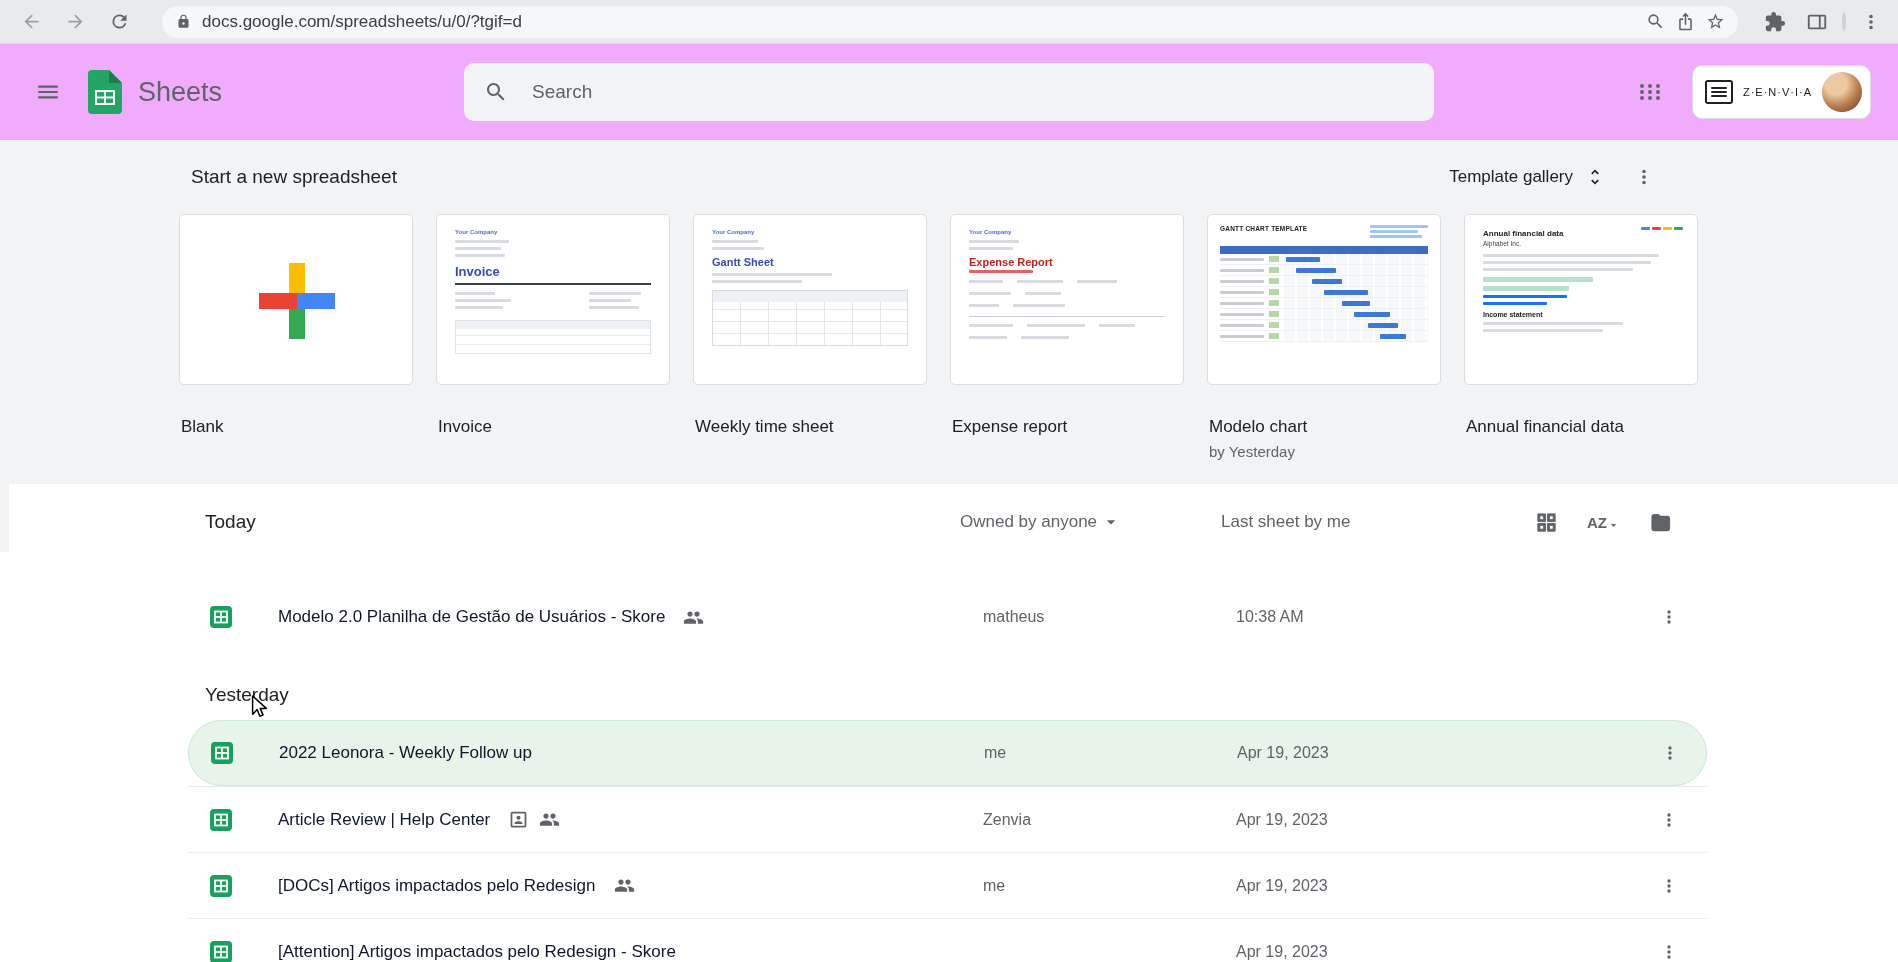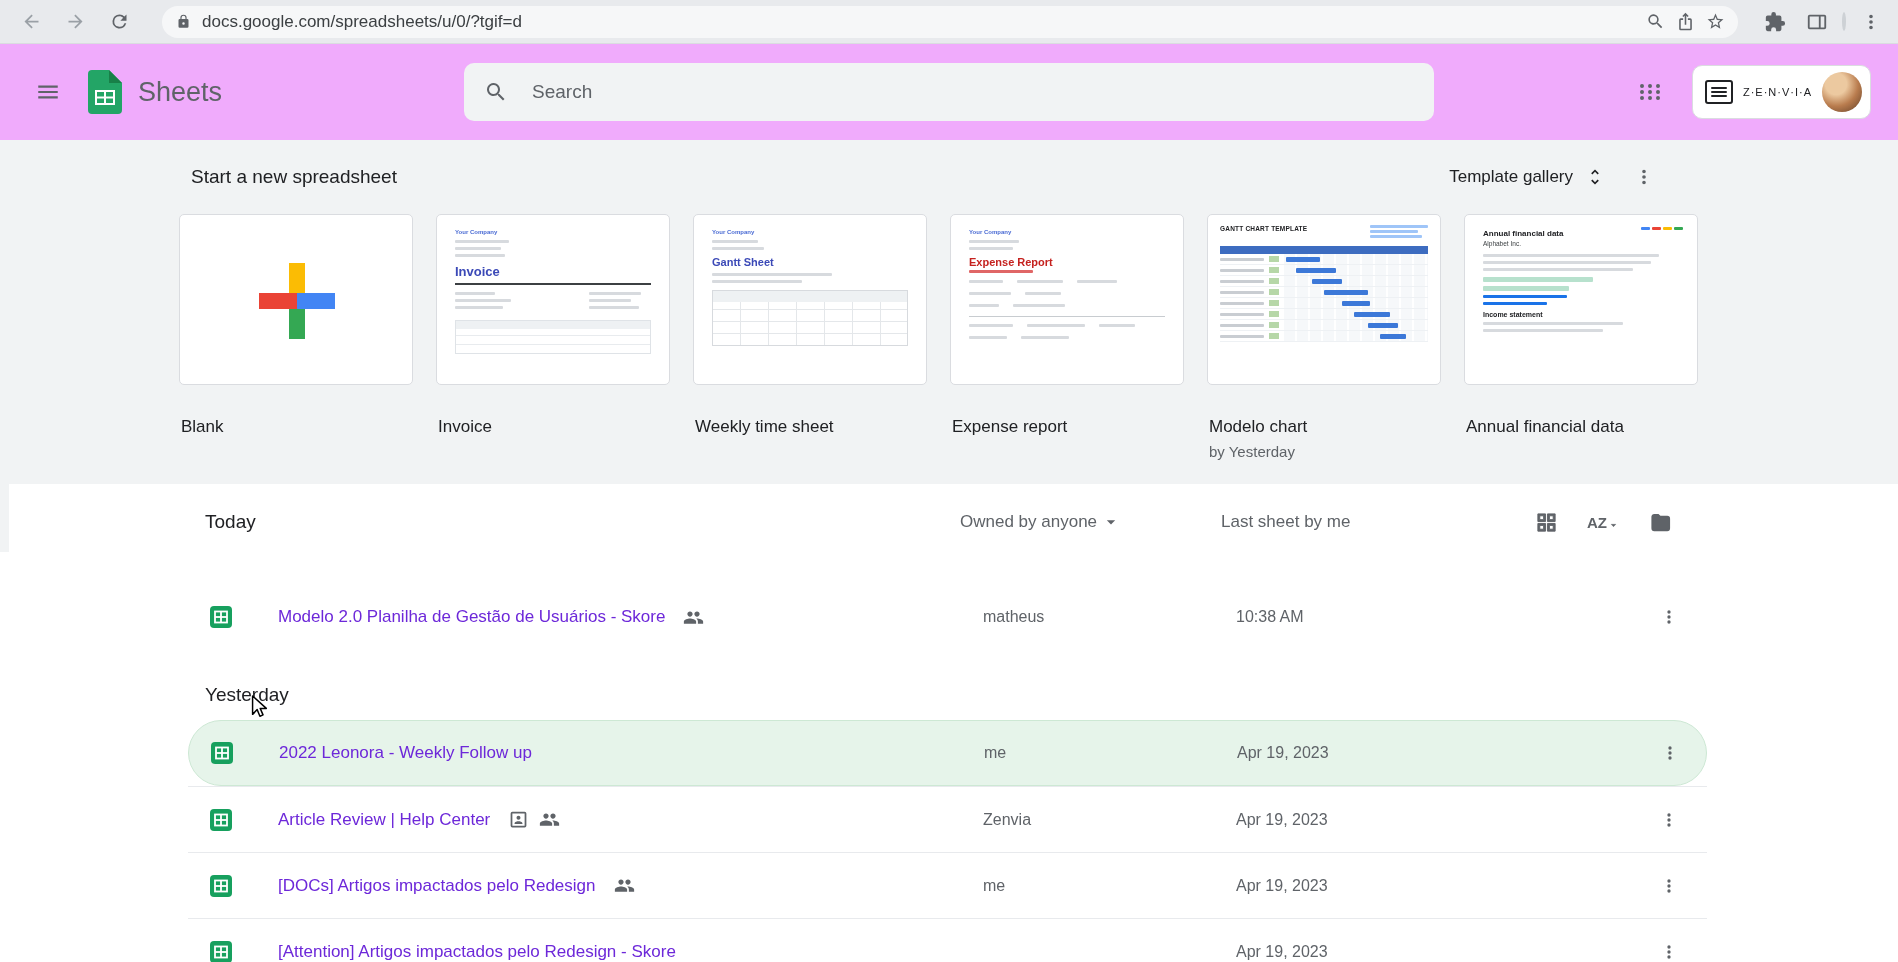--- a/index.html
+++ b/index.html
@@ -144,21 +144,21 @@
   .hi-grid{ left:1334px;} .hi-az{ left:1391px;} .hi-folder{ left:1448px;}
   .az-wrap{ display:flex; align-items:center; gap:1px; color:#5f6368; font-size:15px; font-weight:bold;}
   .az-wrap svg{ width:11px; height:11px;}
 
   .file-row{ height:66px; display:flex; align-items:center; position:relative;
              padding-left:22px; border-radius:33px; cursor:pointer;}
   .file-row.first{ margin-top:24px;}
   .file-row.selected{ background:#e6f4ea; border:1px solid #cde8d4;}
   .file-row.lined{ border-top:1px solid #e8eaed; border-radius:0;}
   .sheet-ic{ flex:none;}
-  .ftitle{ margin-left:46px; font-size:17px; font-weight:500; color:#6d28d9; white-space:nowrap;}
+  .ftitle{ margin-left:46px; font-size:17px; font-weight:500; color:#0f172a; white-space:nowrap;}
   .t-ic{ margin-left:18px; color:#5f6368;}
   .t-ic svg{ width:21px; height:21px; fill:currentColor;}
   .t-ic + .t-ic{ margin-left:10px;}
   .fcol{ position:absolute; font-size:16px; color:#5f6368;}
   .fowner{ left:795px;}
   .fdate{ left:1048px;}
   .row-kebab{ position:absolute; left:1461px; width:40px; height:40px;}
   .row-kebab svg{ width:20px; height:20px; fill:#5f6368;}
   .section-label-row{ height:70px; display:flex; align-items:flex-end; padding:0 0 14px 17px;}
   .section-label-row .sec-title{ margin-left:0;}

